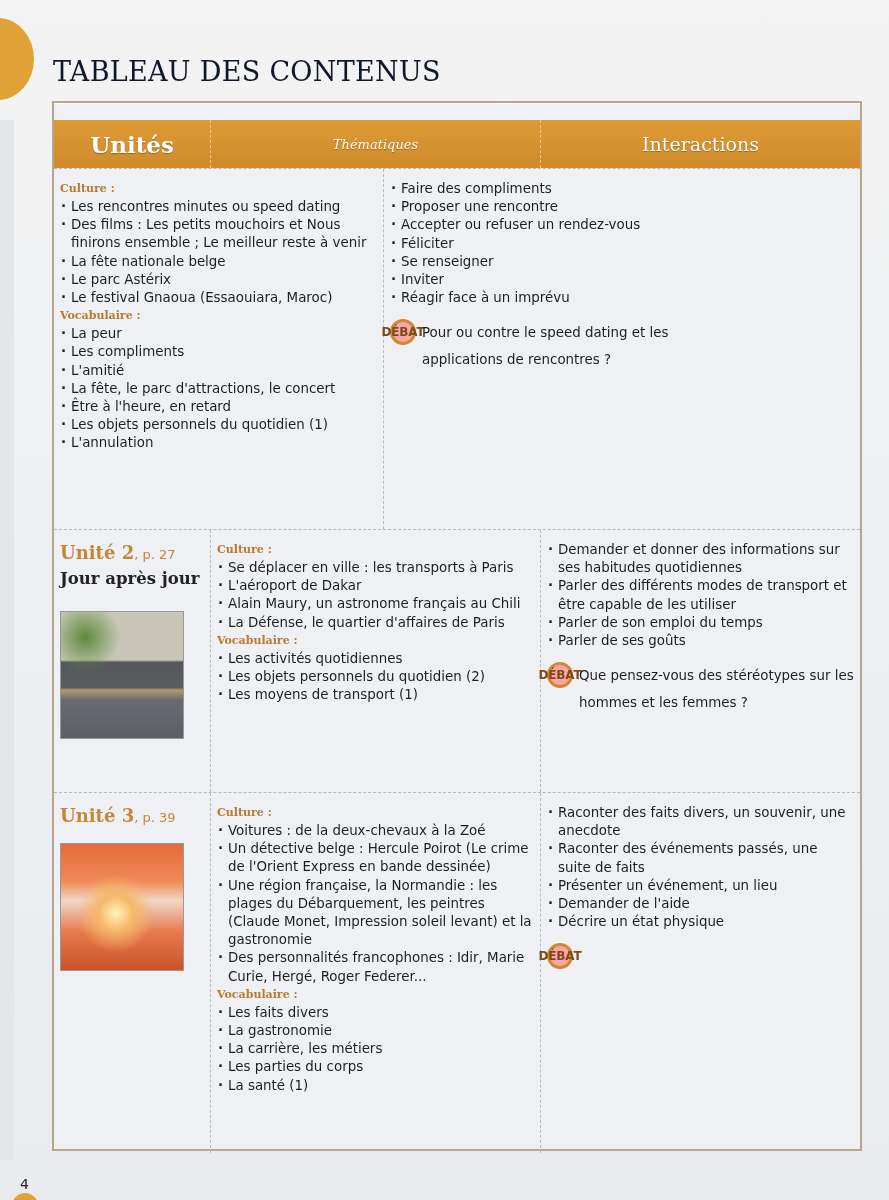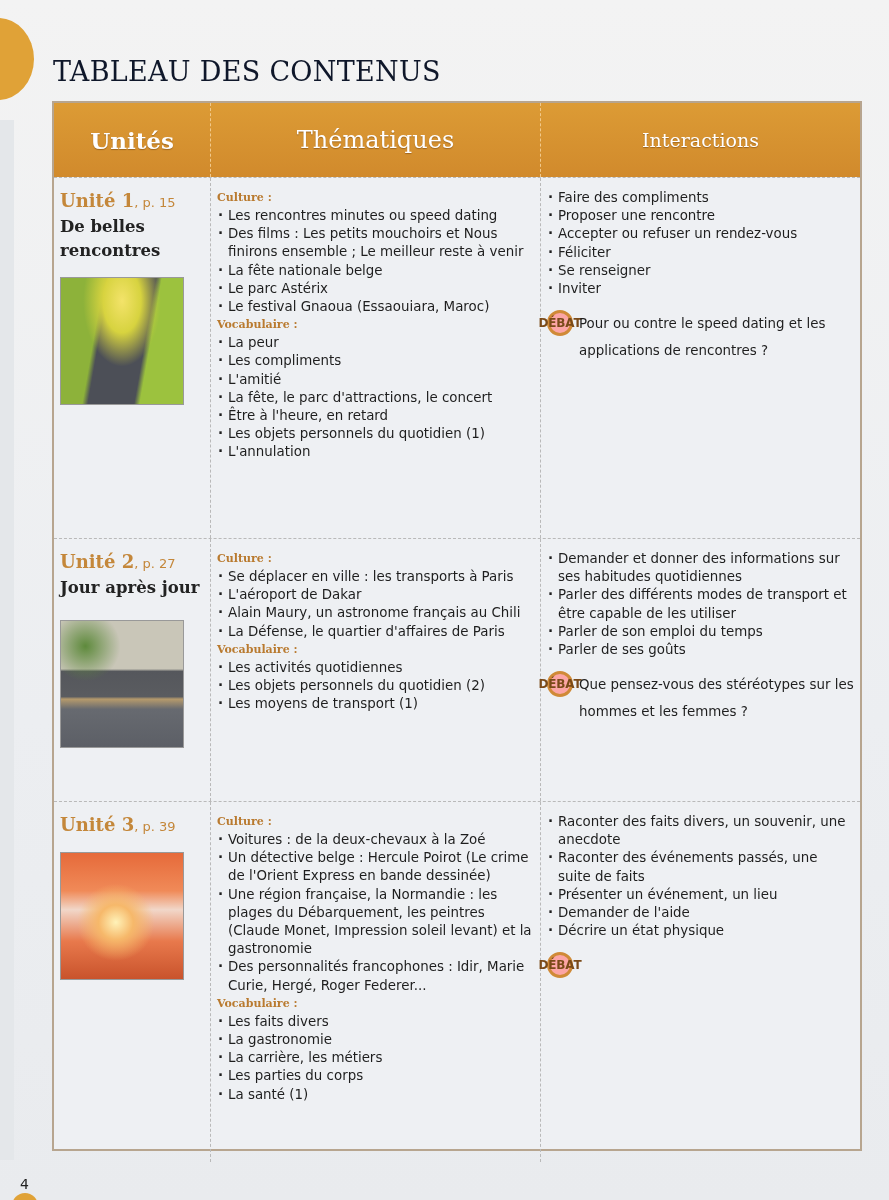--- a/index.html
+++ b/index.html
@@ -20,32 +20,33 @@
   .ghost {
     position:absolute; left:405px; top:97px; font-family:"DejaVu Sans", sans-serif;
     font-size:30px; color:#e3e3e3; letter-spacing:1px;
   }
   .toc {
     position:absolute; left:52px; top:101px; width:810px; height:1050px;
     border:2px solid #b7a58f; background:#eef0f3; box-sizing:border-box;
     box-shadow:0 1px 0 #fff inset;
   }
   .toc-header {
-    display:flex; height:74px;
+    display:flex; height:48px;
     background: linear-gradient(180deg,#dc9b35 0%, #d18a2c 100%);
+    margin-top: 17px;
   }
   .th {
     color:#fff; display:flex; align-items:center; justify-content:center;
     font-family:"DejaVu Serif", serif; text-shadow:0 1px 1px rgba(90,50,10,.45);
     border-right:1px dashed #f1c98c; box-sizing:border-box;
   }
   .th:last-child { border-right:none; }
   .c1 { width:157px; } .c2 { width:330px; } .c3 { width:319px; }
   .th.c1 { font-size:23px; font-weight:bold; }
-  .th.c2 { font-size:24px; }
+  .th.c2 { font-size:13px;font-style:italic; }
   .th.c3 { font-size:19px; }
   .row { display:flex; border-top:1px dashed #b9b9b9; }
   .row:first-of-type { border-top:none; }
   .cell { box-sizing:border-box; border-right:1px dashed #b9b9b9; }
   .cell:last-child { border-right:none; }
   .unit-cell { padding:12px 4px 0 6px; }
   .unit-head { font-family:"DejaVu Serif", serif; color:#c4873a; font-size:18px; font-weight:bold; line-height:22px; }
   .unit-head .pg { font-family:"DejaVu Sans", sans-serif; font-weight:normal; font-size:13px; color:#c4873a; }
   .unit-title { font-family:"DejaVu Serif", serif; font-size:16.5px; font-weight:bold; color:#222; line-height:24px; margin-top:1px; }
   .unit-img { width:122px; height:126px; margin-top:14px; border:1px solid #999; }
@@ -90,25 +91,20 @@
 <div class="ghost">AVANT-PROPOS</div>
 
 <div class="toc">
   <div class="toc-header">
     <div class="th c1">Unités</div>
     <div class="th c2">Thématiques</div>
     <div class="th c3">Interactions</div>
   </div>
 
   <div class="row" style="height:360px">
-    <div class="cell c1 unit-cell">
-      <div class="unit-head"><span>Unité 1</span><span class="pg">, p. 15</span></div>
-      <div class="unit-title">De belles rencontres</div>
-      <div class="unit-img img1"></div>
-    </div>
     <div class="cell c2 them-cell">
       <div class="sec-label">Culture :</div>
       <ul>
         <li>Les rencontres minutes ou speed dating</li>
         <li>Des films : Les petits mouchoirs et Nous finirons ensemble ; Le meilleur reste à venir</li>
         <li>La fête nationale belge</li>
         <li>Le parc Astérix</li>
         <li>Le festival Gnaoua (Essaouiara, Maroc)</li>
       </ul>
       <div class="sec-label voc">Vocabulaire :</div>
@@ -123,20 +119,21 @@
       </ul>
     </div>
     <div class="cell c3 inter-cell">
       <ul>
         <li>Faire des compliments</li>
         <li>Proposer une rencontre</li>
         <li>Accepter ou refuser un rendez-vous</li>
         <li>Féliciter</li>
         <li>Se renseigner</li>
         <li>Inviter</li>
+        <li>Réagir face à un imprévu</li>
       </ul>
       <div class="debat">
         <span class="debat-badge">DÉBAT</span>
         <span class="debat-text">Pour ou contre le speed dating et les applications de rencontres ?</span>
       </div>
     </div>
   </div>
 
   <div class="row" style="height:262px">
     <div class="cell c1 unit-cell">

